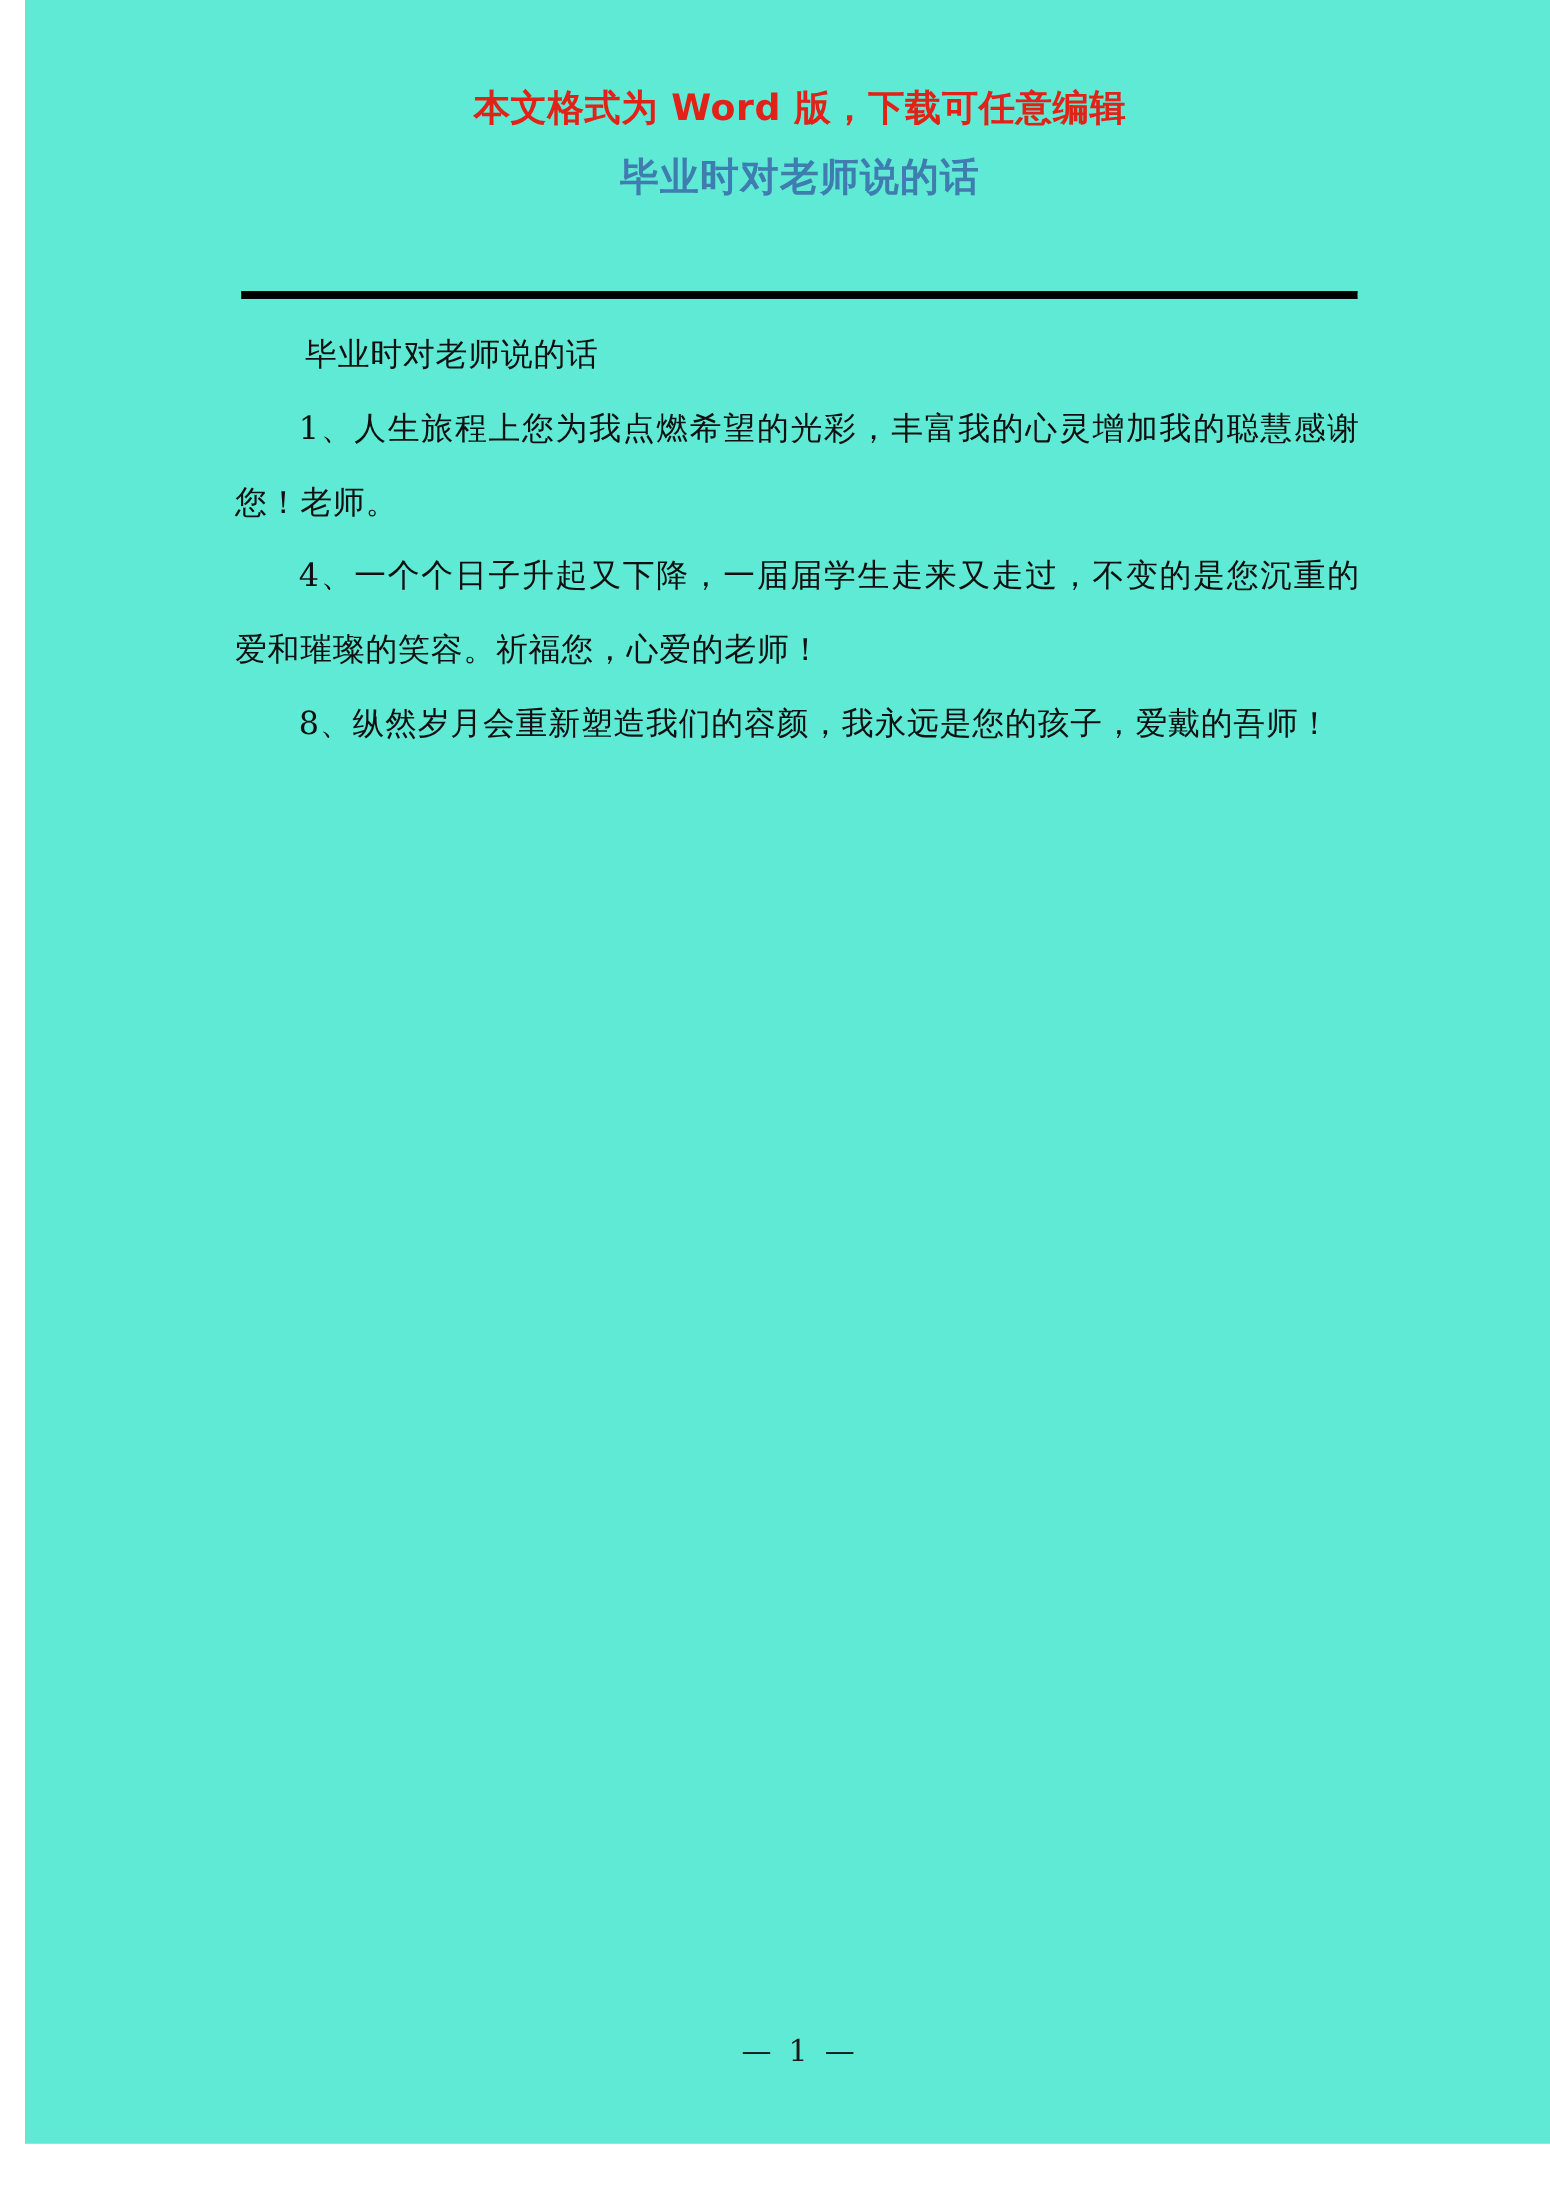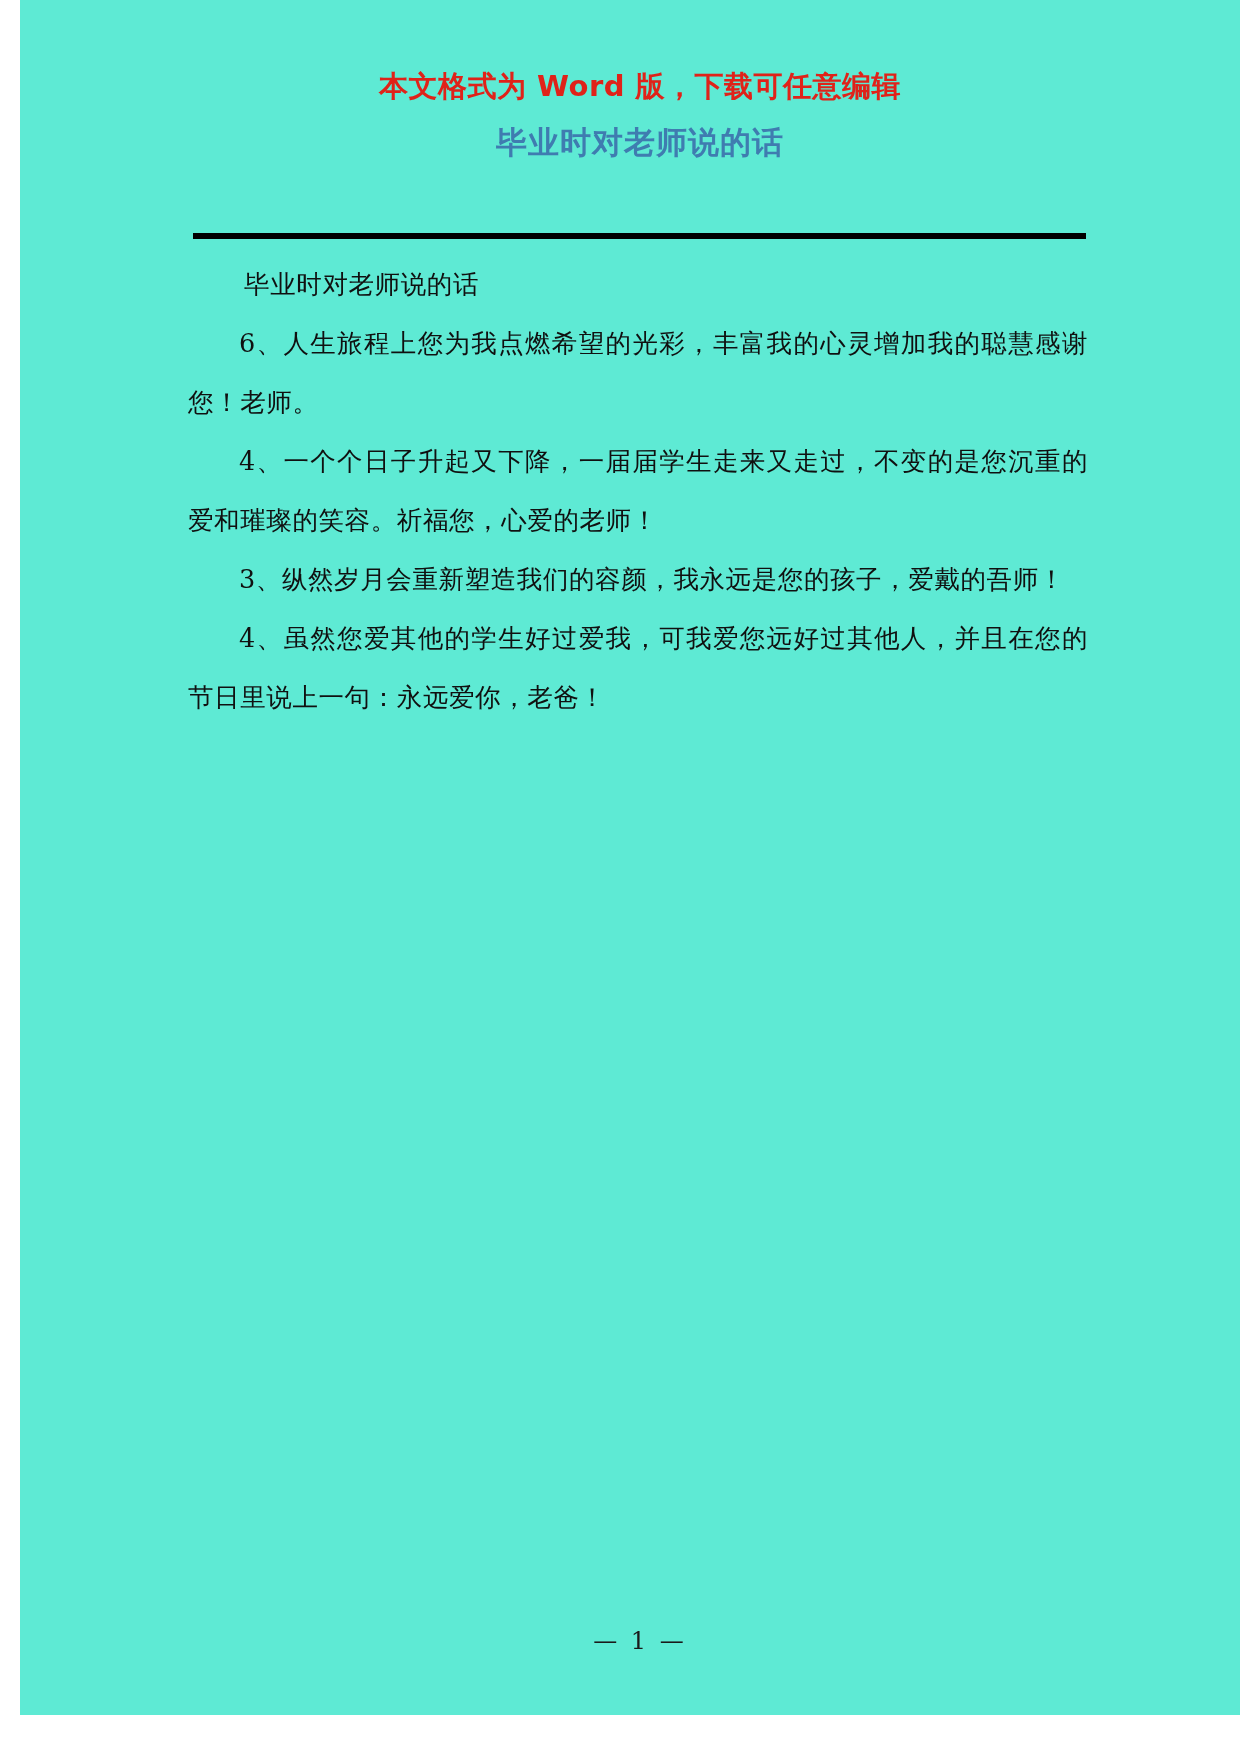--- a/index.html
+++ b/index.html
@@ -113,21 +113,20 @@
 
   <div class="header-band">
     <div class="promo-line">本文格式为 Word 版，下载可任意编辑</div>
     <div class="doc-title">毕业时对老师说的话</div>
   </div>
 
   <div class="title-rule"></div>
 
   <div class="body-area">
     <p class="para first-line">毕业时对老师说的话</p>
-    <p class="para">6、人生旅程上您为我点燃希望的光彩，丰富我的心灵增加我的聪慧感谢您！老师。</p>
+    <p class="para">1、人生旅程上您为我点燃希望的光彩，丰富我的心灵增加我的聪慧感谢您！老师。</p>
     <p class="para">4、一个个日子升起又下降，一届届学生走来又走过，不变的是您沉重的爱和璀璨的笑容。祈福您，心爱的老师！</p>
-    <p class="para">3、纵然岁月会重新塑造我们的容颜，我永远是您的孩子，爱戴的吾师！</p>
-    <p class="para">4、虽然您爱其他的学生好过爱我，可我爱您远好过其他人，并且在您的节日里说上一句：永远爱你，老爸！</p>
+    <p class="para">8、纵然岁月会重新塑造我们的容颜，我永远是您的孩子，爱戴的吾师！</p>
   </div>
 
   <div class="page-number">— 1 —</div>
 
 </div>
 
 </body></html>

